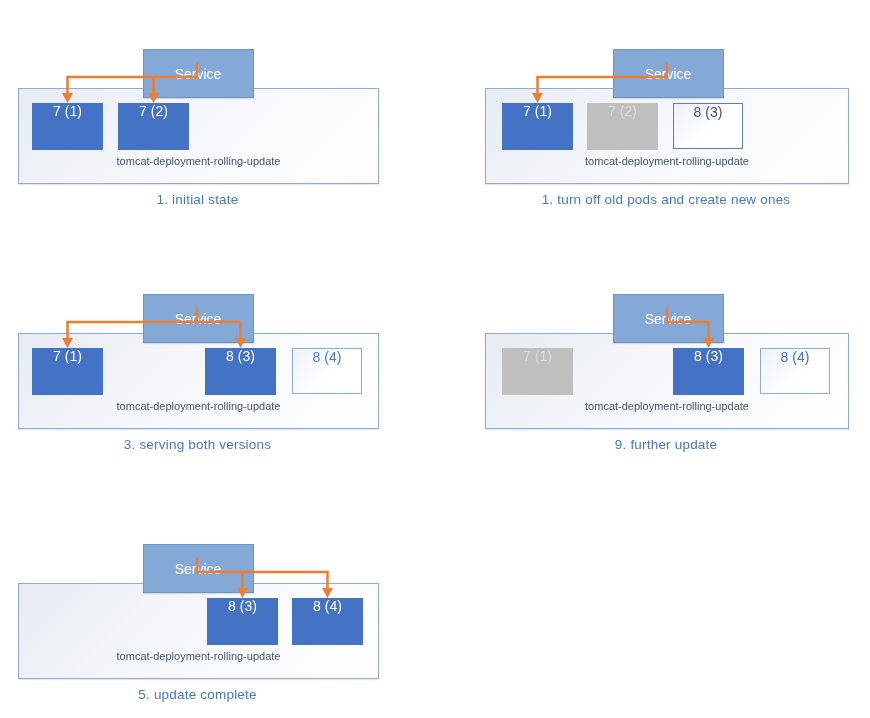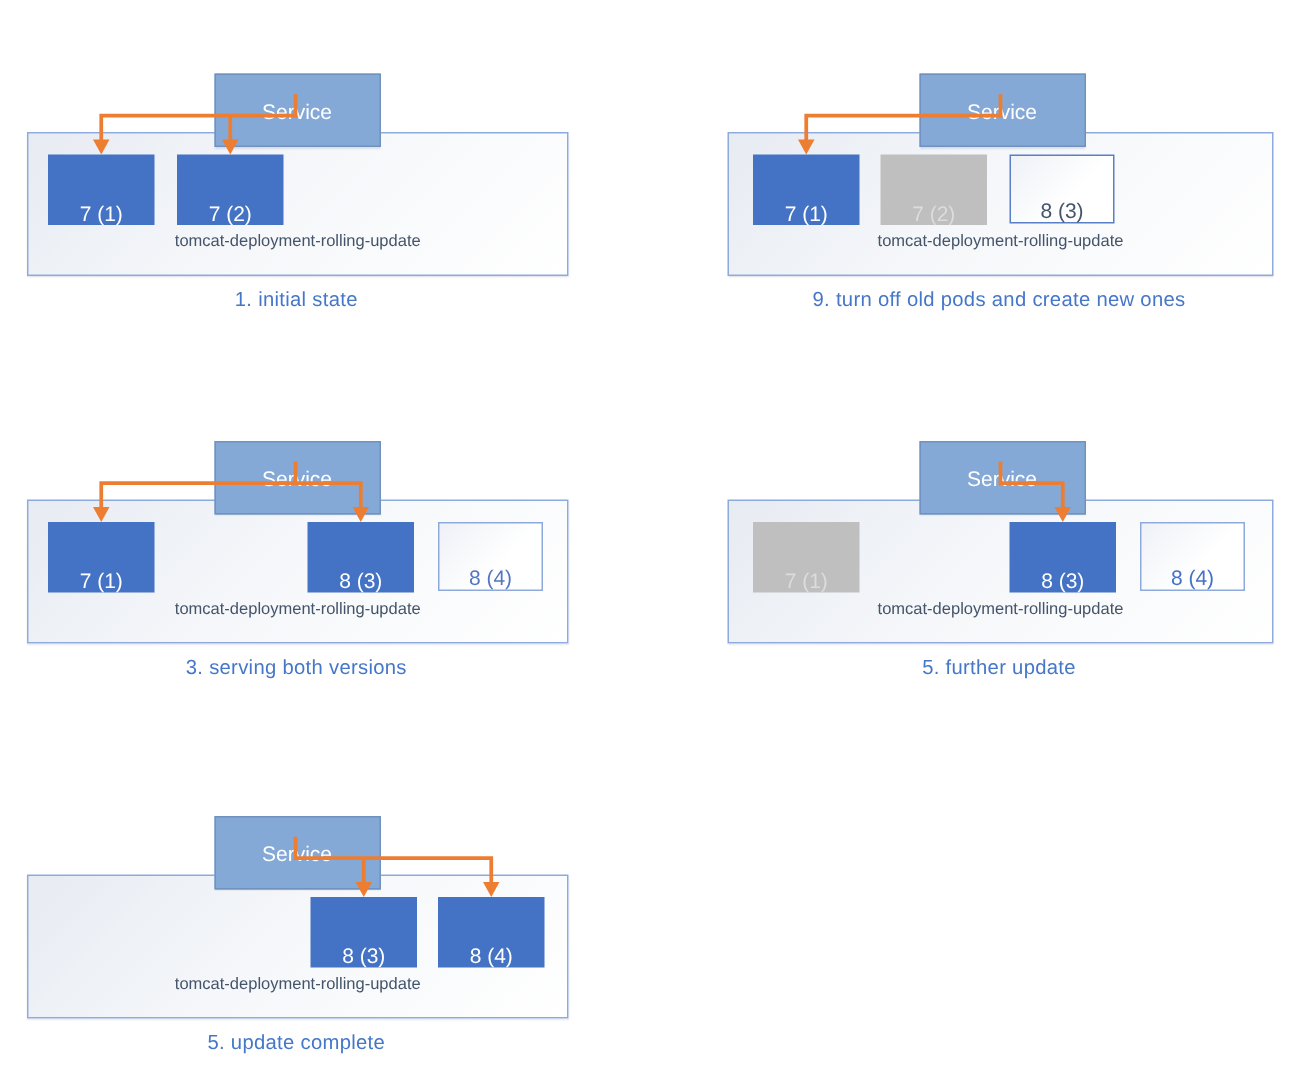--- a/index.html
+++ b/index.html
@@ -22,21 +22,21 @@
     background:linear-gradient(135deg,#e7ebf2 0%,#f5f7fa 45%,#ffffff 100%);
     border:1.3px solid var(--container-border);
     box-shadow:0 1px 1px rgba(120,140,170,0.2);
   }
   .container-label{
     position:absolute;left:0;right:0;top:66px;
     text-align:center;font-size:11px;color:var(--container-label-text);
   }
   .pod{
     position:absolute;top:103px;width:71px;height:47px;
-    display:flex;align-items:flex-end;justify-content:center;font-size:14px;
+    display:flex;align-items:flex-start;justify-content:center;font-size:14px;
   }
   .pod.active{background:var(--pod-active-fill);color:var(--pod-active-text);}
   .pod.stopped{background:var(--pod-stopped-fill);color:var(--pod-stopped-text);}
   .pod.new{
     background:linear-gradient(135deg,#eef1f7 0%,#ffffff 60%);
     border:1.4px solid var(--pod-new-border);color:var(--pod-new-text);
     width:68px;height:44px;
   }
   .arrows{position:absolute;left:0;top:0;pointer-events:none;}
   .caption{
@@ -81,21 +81,21 @@
       <div class="pod new" style="left: 238px; border-color: rgb(91, 127, 199); color: rgb(68, 84, 106);">
         <span>8 (3)</span>
       </div>
       <div class="service-box" style="left: 177.5px;">
         <span>Service</span>
       </div>
       <svg width="435" height="230" class="arrows">
         <path d="M 232 64 L 232 77 M 102.5 77 L 232 77 M 102.5 77 L 102.5 93.5" fill="none" stroke="#ed7d31" stroke-width="2.5" stroke-linecap="square"></path>
         <polygon points="97,93 108,93 102.5,103" fill="#ed7d31"></polygon>
       </svg>
-      <div class="caption" style="left: 31px;">9. turn off old pods and create new ones</div>
+      <div class="caption" style="left: 31px;">1. turn off old pods and create new ones</div>
     </div>
     <div class="panel" style="left: 0px; top: 245px;">
       <div class="container-box" style="left: 18px; width: 359px;">
         <div class="container-label">tomcat-deployment-rolling-update</div>
       </div>
       <div class="pod active" style="left: 32px;">
         <span>7 (1)</span>
       </div>
       <div class="pod active" style="left: 205px;">
         <span>8 (3)</span>
@@ -126,21 +126,21 @@
       <div class="pod new" style="left: 325px;">
         <span>8 (4)</span>
       </div>
       <div class="service-box" style="left: 177.5px;">
         <span>Service</span>
       </div>
       <svg width="435" height="230" class="arrows">
         <path d="M 232 64 L 232 77 M 232 77 L 273.5 77 M 273.5 77 L 273.5 93.5" fill="none" stroke="#ed7d31" stroke-width="2.5" stroke-linecap="square"></path>
         <polygon points="268,93 279,93 273.5,103" fill="#ed7d31"></polygon>
       </svg>
-      <div class="caption" style="left: 31px;">5. further update</div>
+      <div class="caption" style="left: 31px;">9. further update</div>
     </div>
     <div class="panel" style="left: 0px; top: 495px;">
       <div class="container-box" style="left: 18px; width: 359px;">
         <div class="container-label">tomcat-deployment-rolling-update</div>
       </div>
       <div class="pod active" style="left: 207px;">
         <span>8 (3)</span>
       </div>
       <div class="pod active" style="left: 292px;">
         <span>8 (4)</span>

